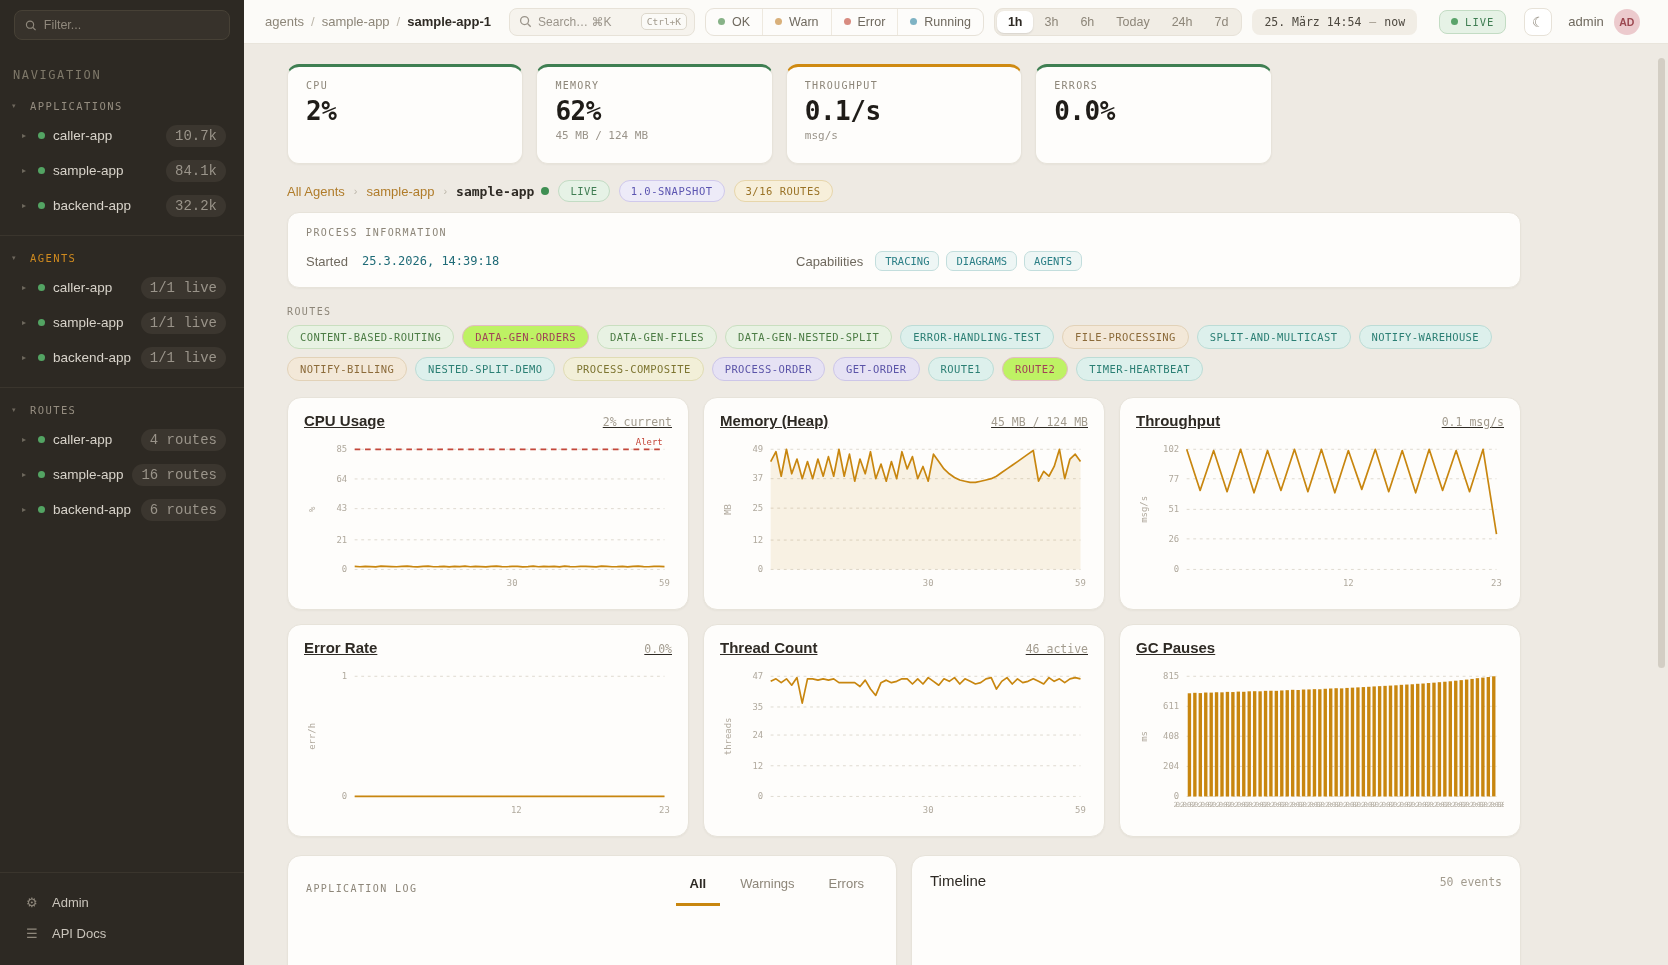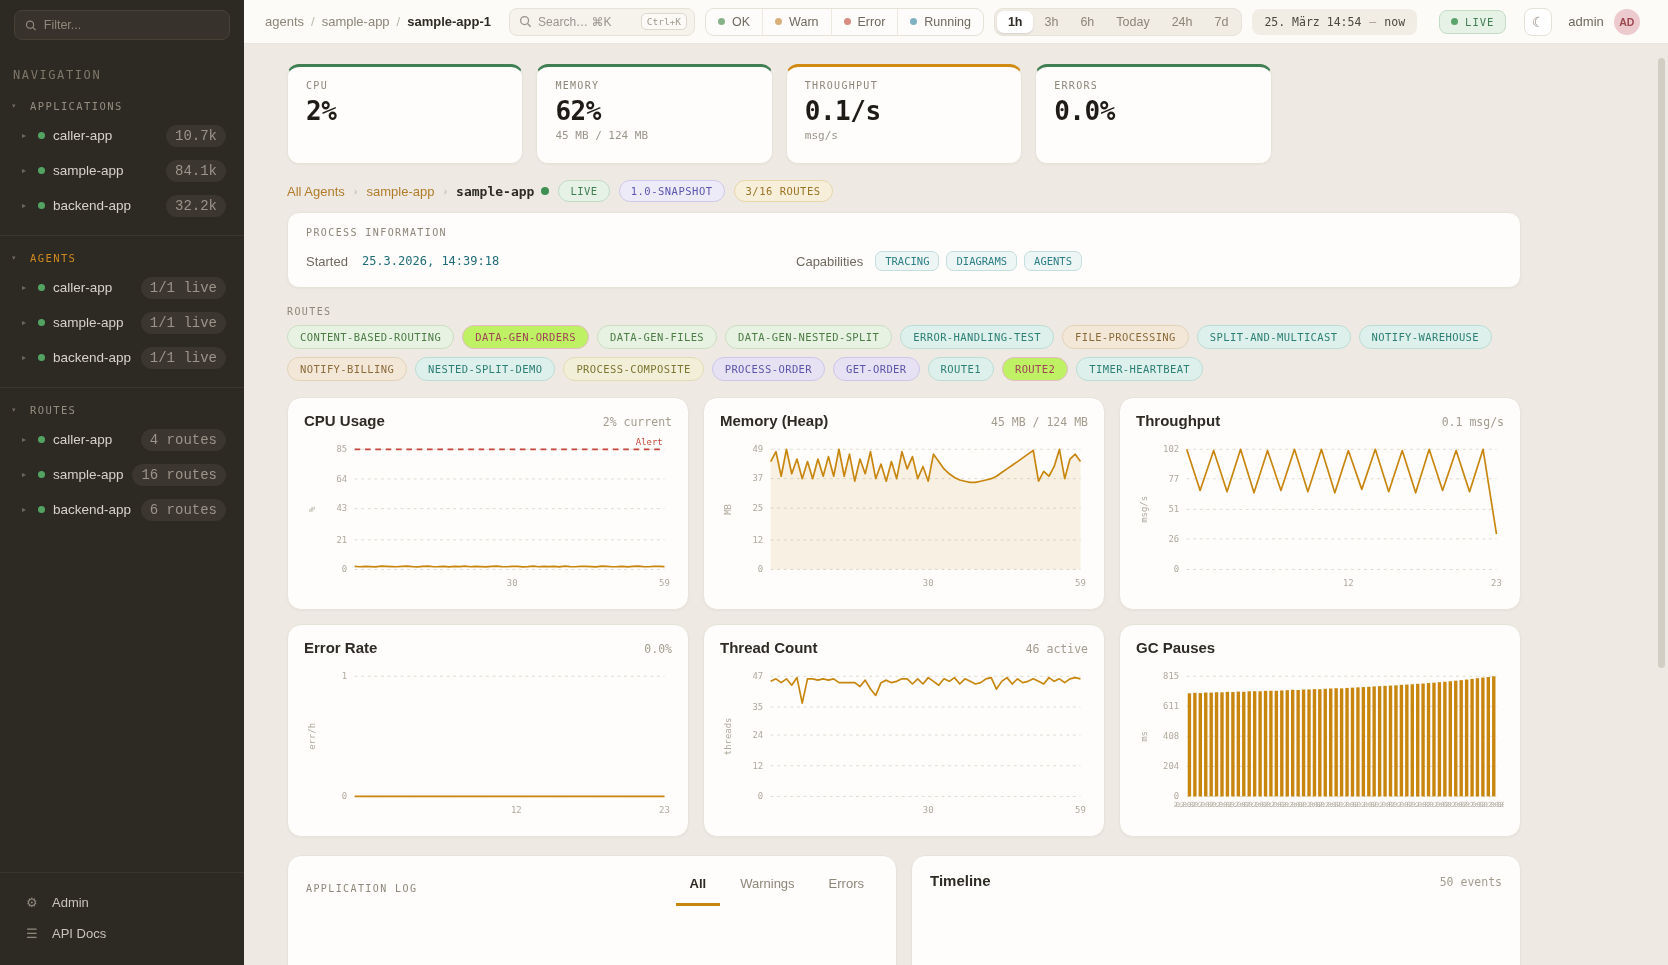--- a/index.html
+++ b/index.html
@@ -94,36 +94,36 @@
   .chips { display:flex; flex-wrap:wrap; gap:8px; }
   .chip { font-family:"DejaVu Sans Mono", monospace; font-size:10.5px; letter-spacing:.4px; border-radius:999px; padding:5px 12px; border:1px solid transparent; cursor:pointer; }
   .chip-green  { background:#e8f2e3; border-color:#c9dfc0; color:#4c7d45; }
   .chip-pink   { background:#bef264; border-color:#e3bcc4; color:#a04357; }
   .chip-teal   { background:#ddf0ec; border-color:#bcdcd6; color:#2b7f74; }
   .chip-tan    { background:#f3e8d8; border-color:#e2d2b8; color:#8c6b3a; }
   .chip-purple { background:#e6e2f4; border-color:#cdc6e8; color:#5b54a8; }
   .chip-yellow { background:#f2efd8; border-color:#e0dcb4; color:#7d7530; }
 
   
-  .charts { display:grid; grid-template-columns:repeat(3,1fr); gap:14px; margin-top:16px; }
+  .charts { display:grid; grid-template-columns:repeat(3,1fr); gap:14px; margin-top:16px;text-decoration:underline; }
   .chart-card { background:#fefdfb; border:1px solid #e7e3da; border-radius:14px; padding:14px 16px 8px 16px; height:213px; box-shadow:0 1px 2px rgba(60,50,30,.04); }
   .chart-head { display:flex; align-items:baseline; justify-content:space-between; margin-bottom:6px; }
   .chart-title { font-size:15px; font-weight:bold; color:#2e2a24; }
   .chart-right { font-family:"DejaVu Sans Mono", monospace; font-size:11.5px; color:#a39c8f; }
   .chart-body svg { display:block; width:100%; height:160px; }
 
   
   .bottom { display:grid; grid-template-columns:repeat(2,1fr); gap:14px; margin-top:18px; }
   .bcard { background:#fefdfb; border:1px solid #e7e3da; border-radius:14px; padding:16px 18px 0 18px; height:150px; box-shadow:0 1px 2px rgba(60,50,30,.04); }
   .log-head { display:flex; align-items:flex-end; justify-content:space-between; }
   .tabs { display:flex; gap:6px; }
   .tab { font-size:13px; color:#8d8679; padding:4px 14px 12px 14px; cursor:pointer; }
   .tab.active { color:#2e2a24; font-weight:bold; border-bottom:3px solid #c8860f; }
   .tl-head { display:flex; align-items:baseline; justify-content:space-between; }
-  .tl-title { font-size:15px; font-weight:bold; }
+  .tl-title { font-size:15px; font-weight:normal; }
   .tl-events { font-family:"DejaVu Sans Mono", monospace; font-size:11.5px; color:#a39c8f; }
 
   .scroll-thumb { position:absolute; right:3px; top:58px; width:7px; height:610px; border-radius:4px; background:#d3cec4; }
 </style>
 </head>
 <body>
 
 <div class="app">
 
   <aside class="sidebar">

